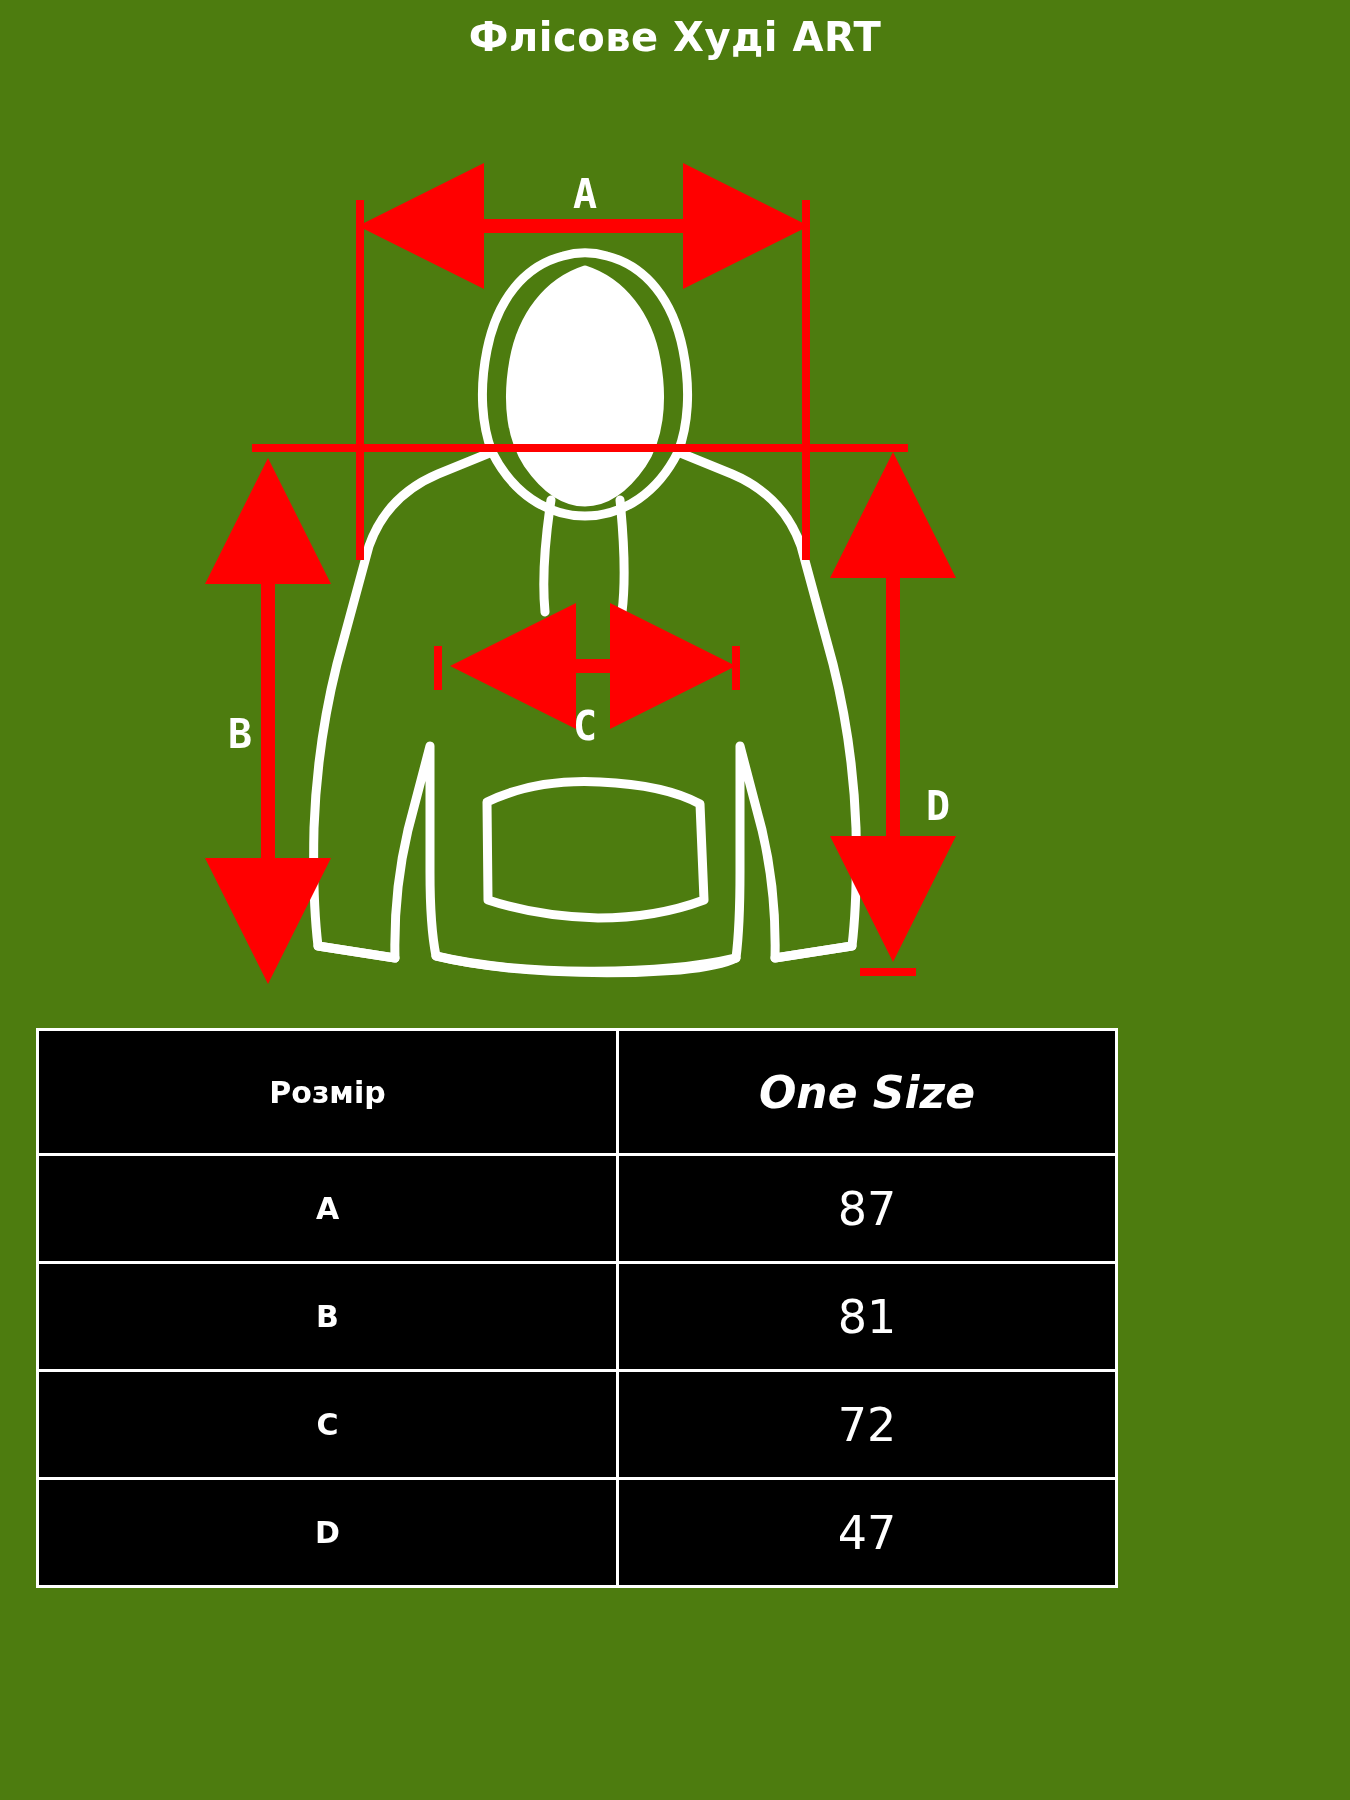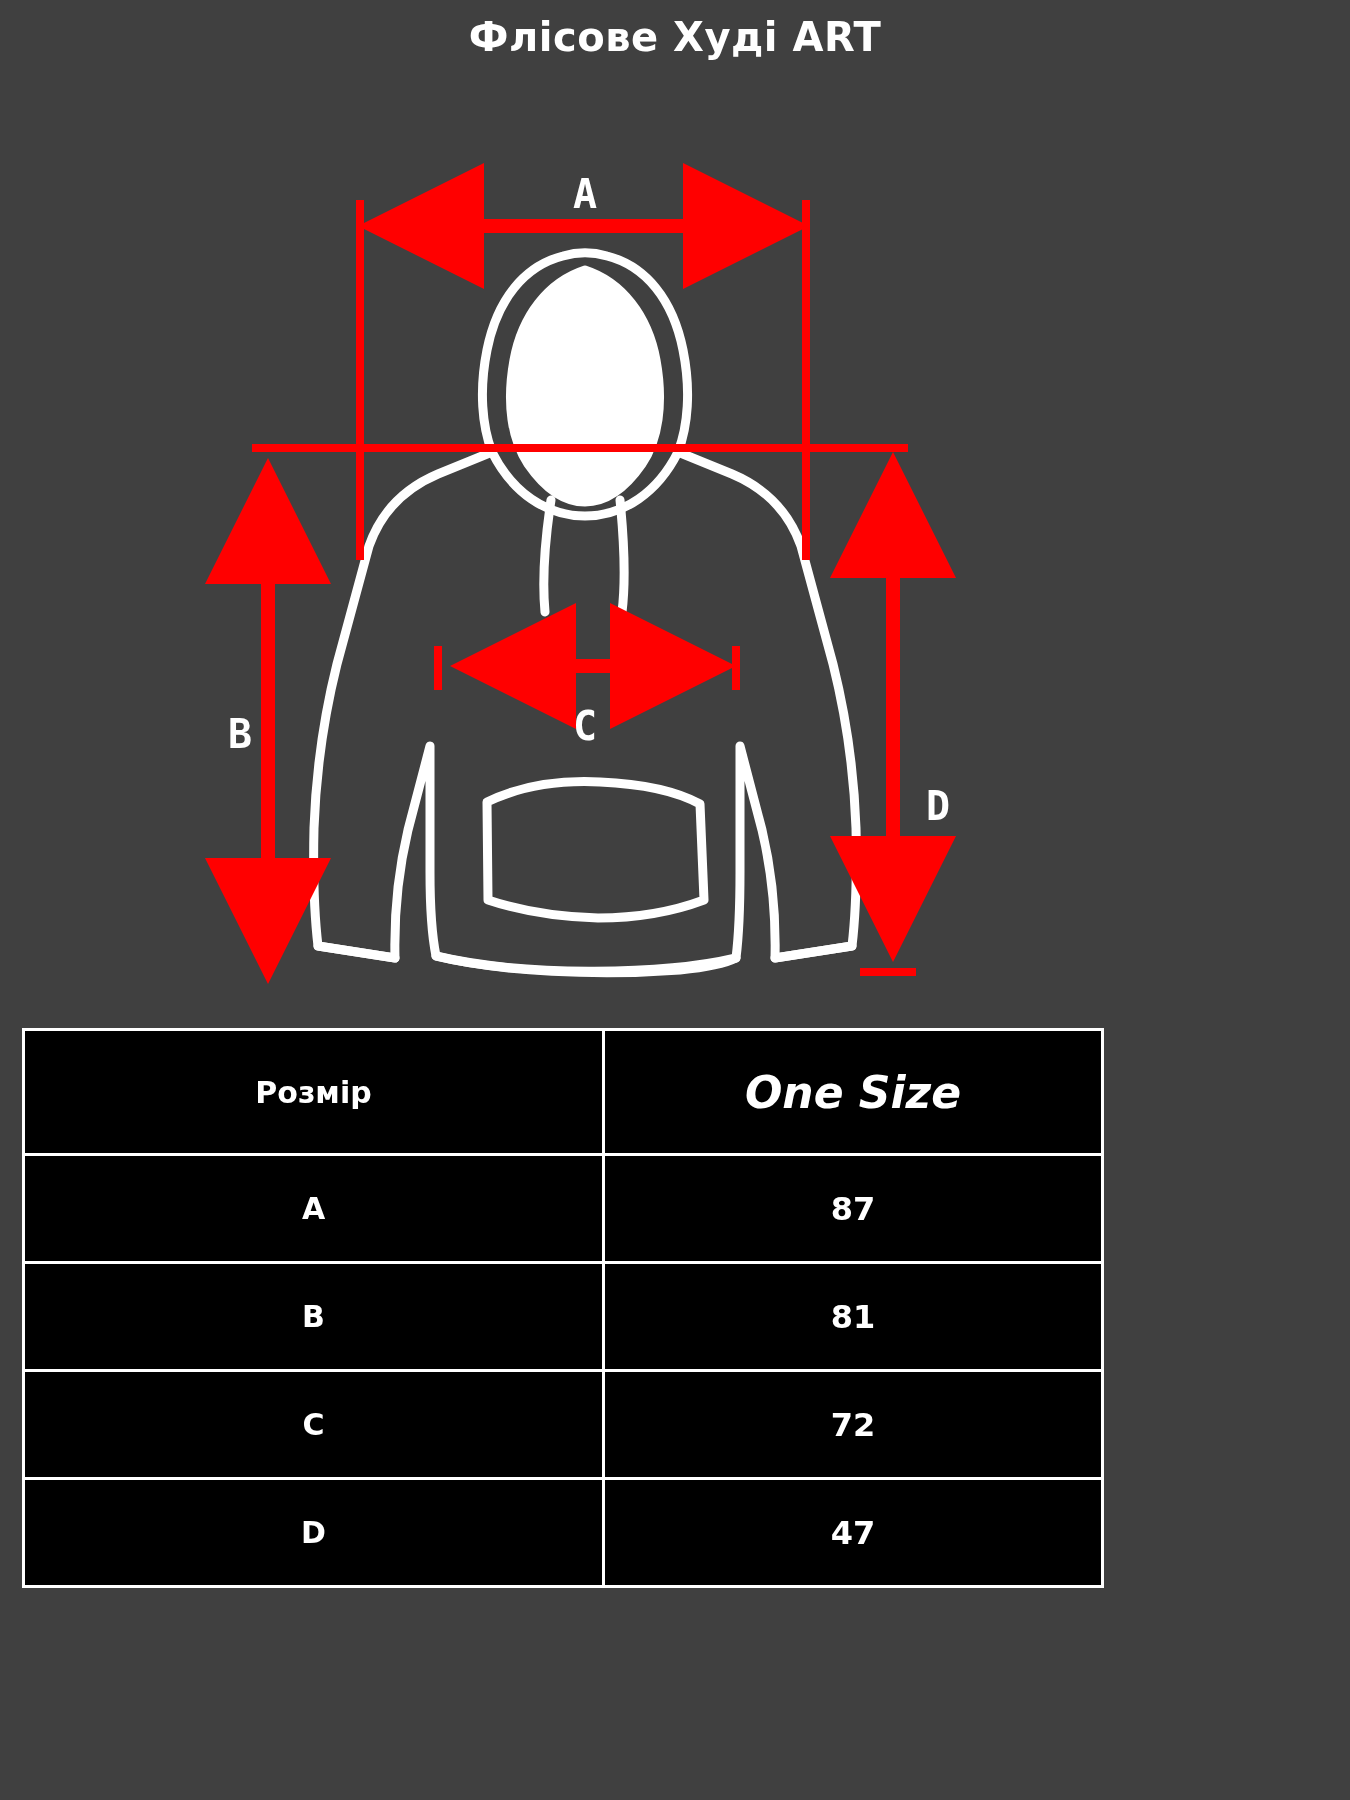--- a/index.html
+++ b/index.html
@@ -11,21 +11,21 @@
     width: 1350px;
     height: 1800px;
     overflow: hidden;
     font-family: "DejaVu Sans", "Liberation Sans", sans-serif;
     color: #ffffff;
   }
   .page {
     position: relative;
     width: 1350px;
     height: 1800px;
-    background: #404040;
+    background: #4d7c0f;
   }
   .title {
     text-align: center;
     font-size: 40px;
     font-weight: bold;
     letter-spacing: 0.5px;
     padding-top: 14px;
     color: #ffffff;
   }
   .diagram-wrap {
@@ -39,21 +39,21 @@
     top: 0;
     left: 0;
   }
   .dim-label {
     font-family: "DejaVu Sans Mono", "Liberation Mono", monospace;
     font-weight: bold;
     fill: #ffffff;
   }
   table.size-table {
     position: absolute;
-    left: 22px;
+    left: 36px;
     top: 1028px;
     width: 1082px;
     border-collapse: collapse;
     table-layout: fixed;
   }
   table.size-table td {
     border: 3px solid #ffffff;
     text-align: center;
     color: #ffffff;
     background: #000000;
@@ -69,22 +69,22 @@
     font-weight: bold;
     height: 120px;
     font-style: italic;
   }
   table.size-table td.key {
     font-size: 30px;
     font-weight: bold;
     height: 103px;
   }
   table.size-table td.val {
-    font-size: 32px;
-    font-weight: bold;
+    font-size: 46px;
+    font-weight: normal;
     height: 103px;
   }
 </style>
 </head>
 <body>
 
 <div class="page">
 
   <div class="title">Флісове Худі ART</div>
 

